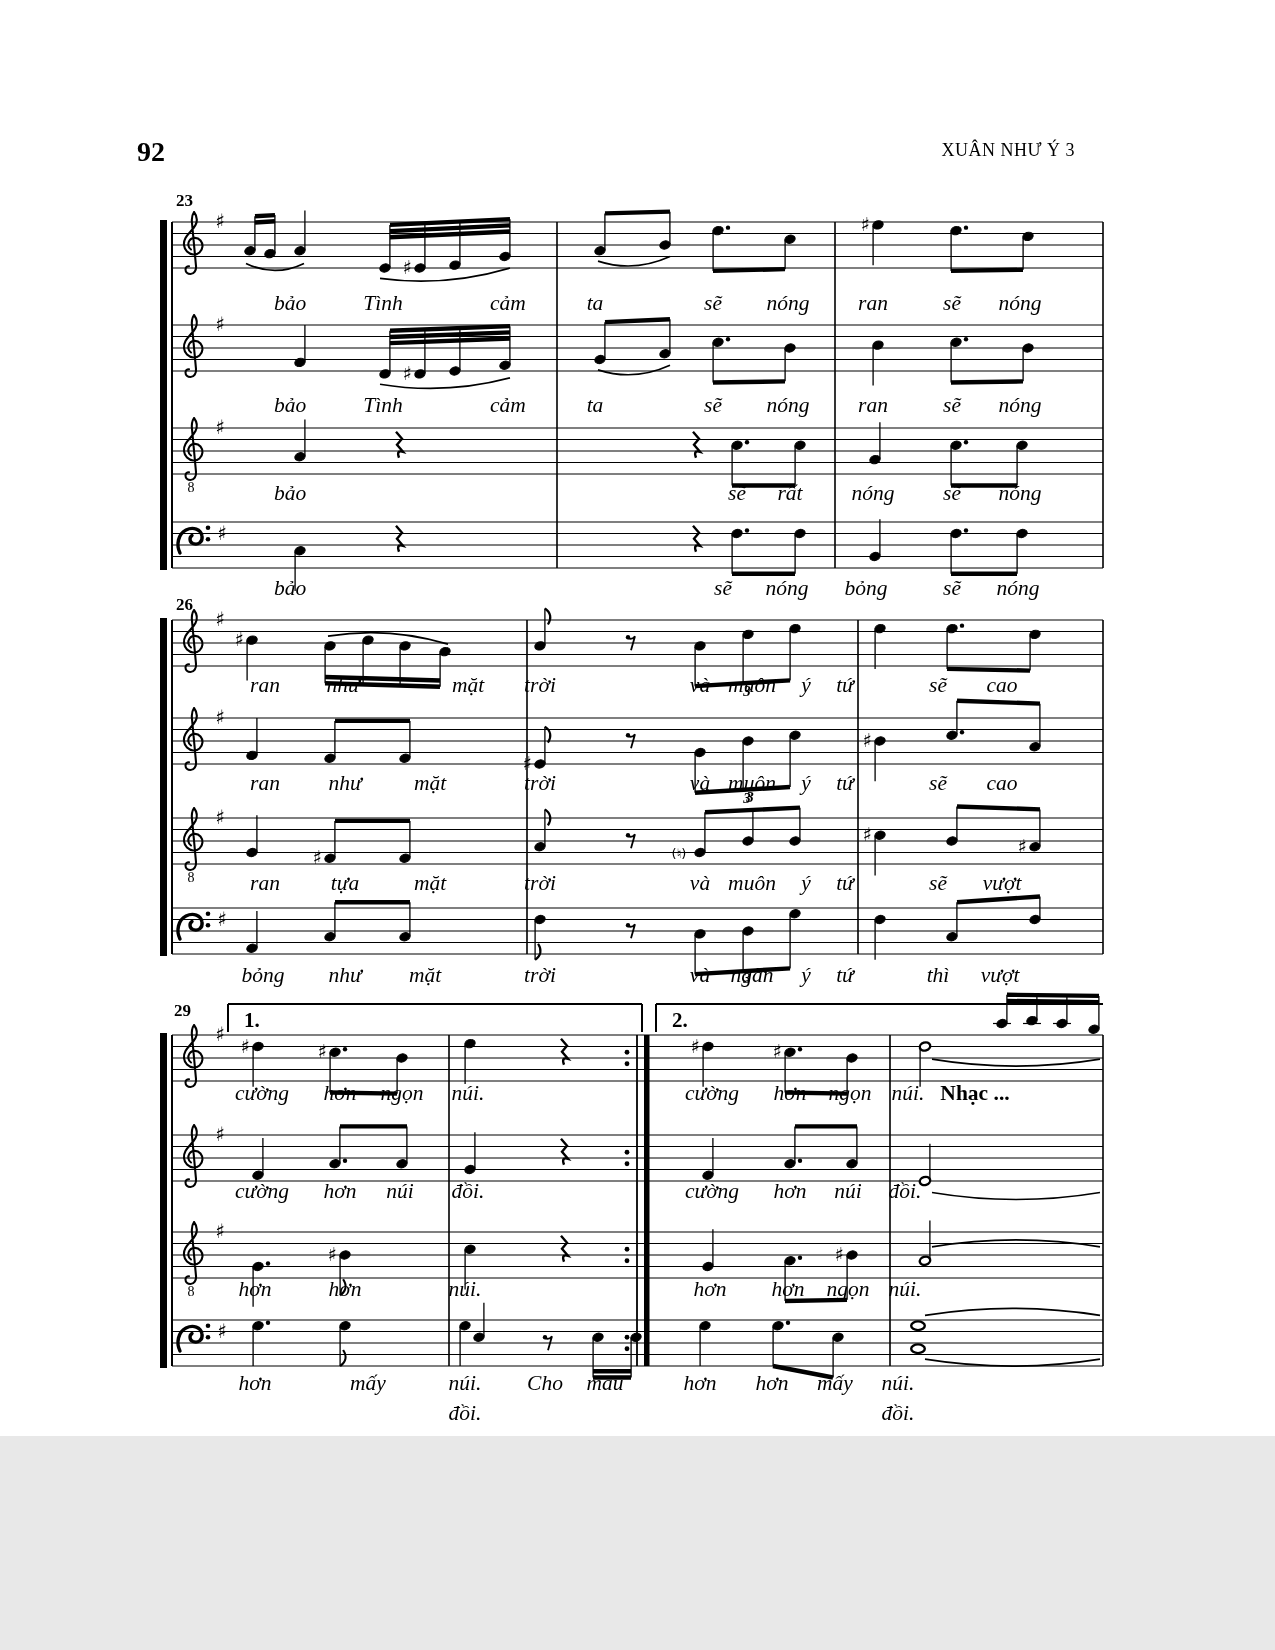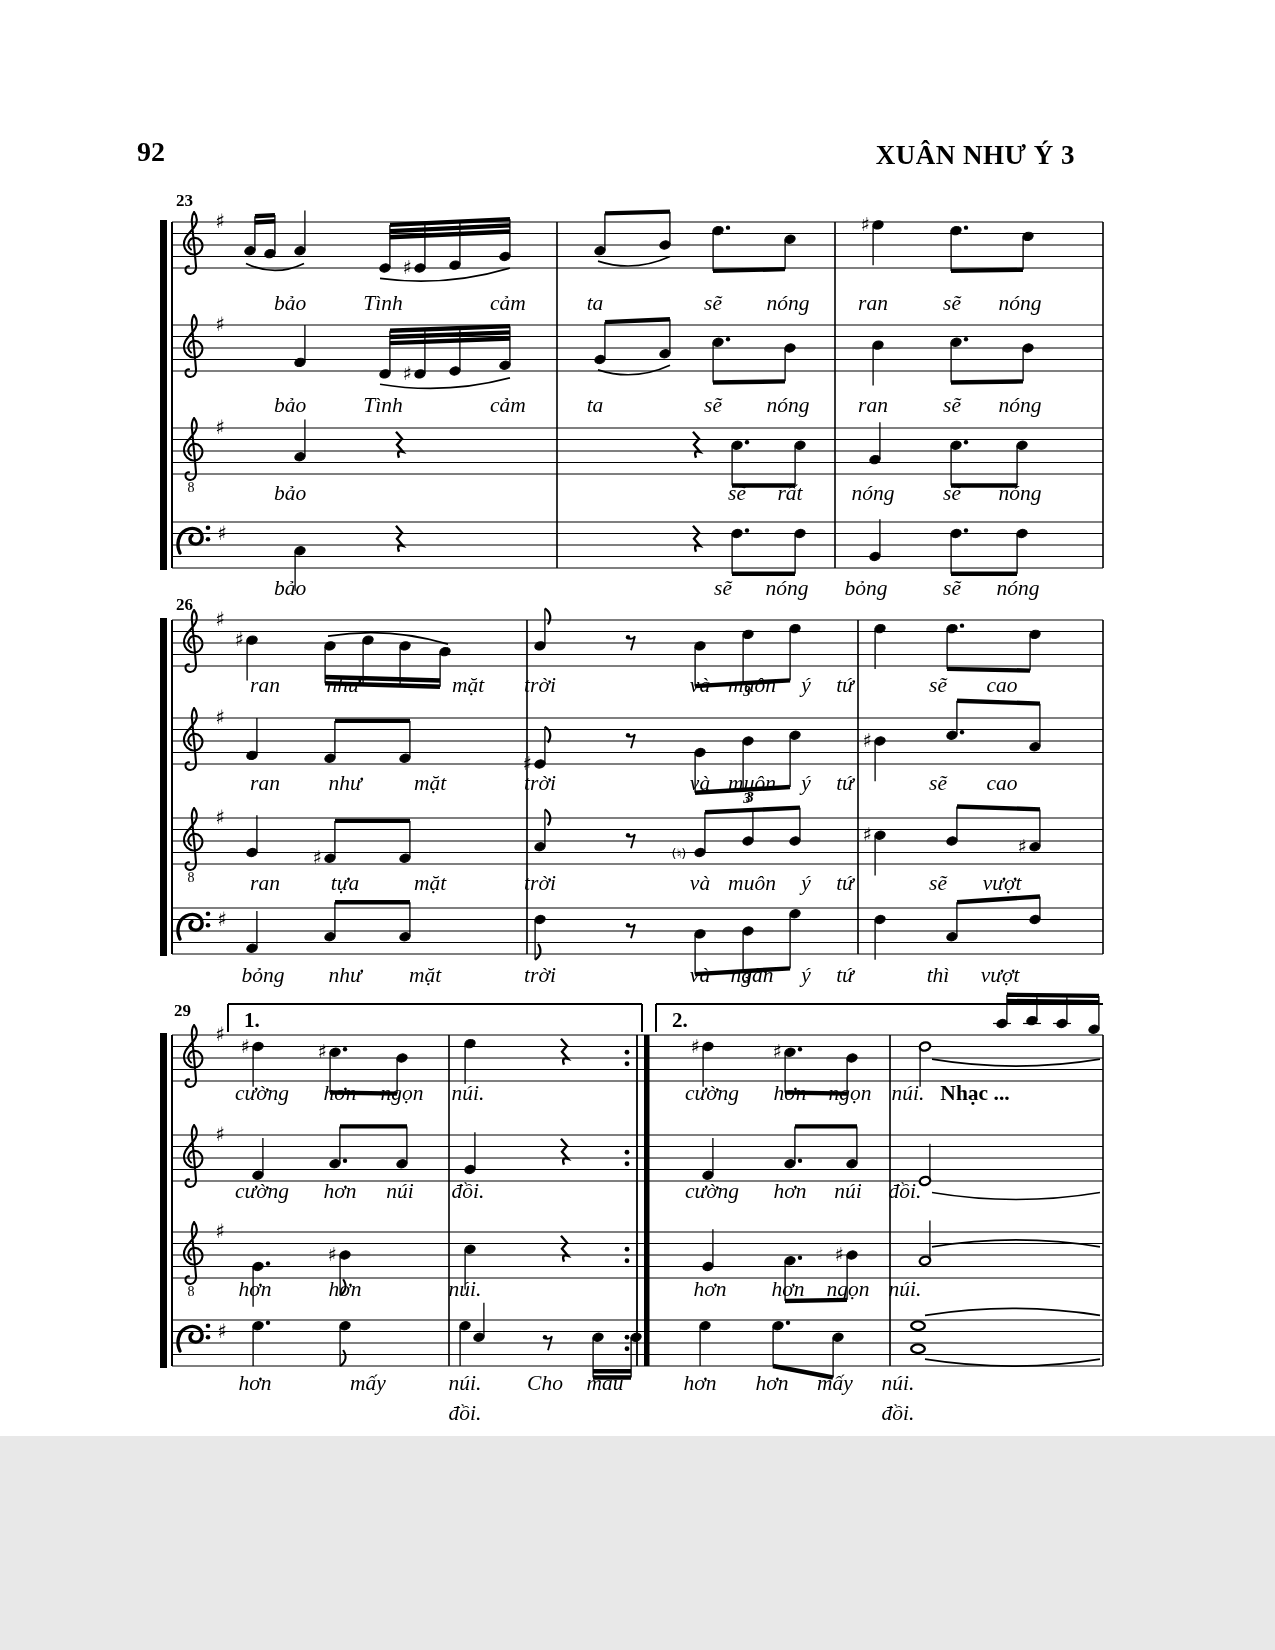--- a/index.html
+++ b/index.html
@@ -1,19 +1,19 @@
 <!DOCTYPE html>
 <html><head>
 <meta charset="utf-8">
 <style>
   html,body{margin:0;padding:0;background:#e8e8e8;}
   .page{position:relative;width:1275px;height:1436px;background:#ffffff;margin:0 auto;
         font-family:"Liberation Serif", serif;color:#000;overflow:hidden;}
   .pgnum{position:absolute;left:137px;top:136px;font-size:28px;font-weight:bold;}
-  .ptitle{position:absolute;right:200px;top:140px;font-size:27px;font-weight:bold;letter-spacing:.5px;}
+  .ptitle{position:absolute;right:200px;top:140px;font-size:18px;font-weight:normal;letter-spacing:.5px;}
   svg text{user-select:none;}
 </style>
 </head>
 <body>
 
 <div class="page">
   <span class="pgnum">92</span>
   <span class="ptitle">XUÂN NHƯ Ý 3</span>
   <svg id="score" width="1275" height="1650" viewBox="0 0 1275 1650" style="position:absolute;left:0;top:0">
       <rect x="160" y="220" width="7" height="350" fill="#000"></rect>

